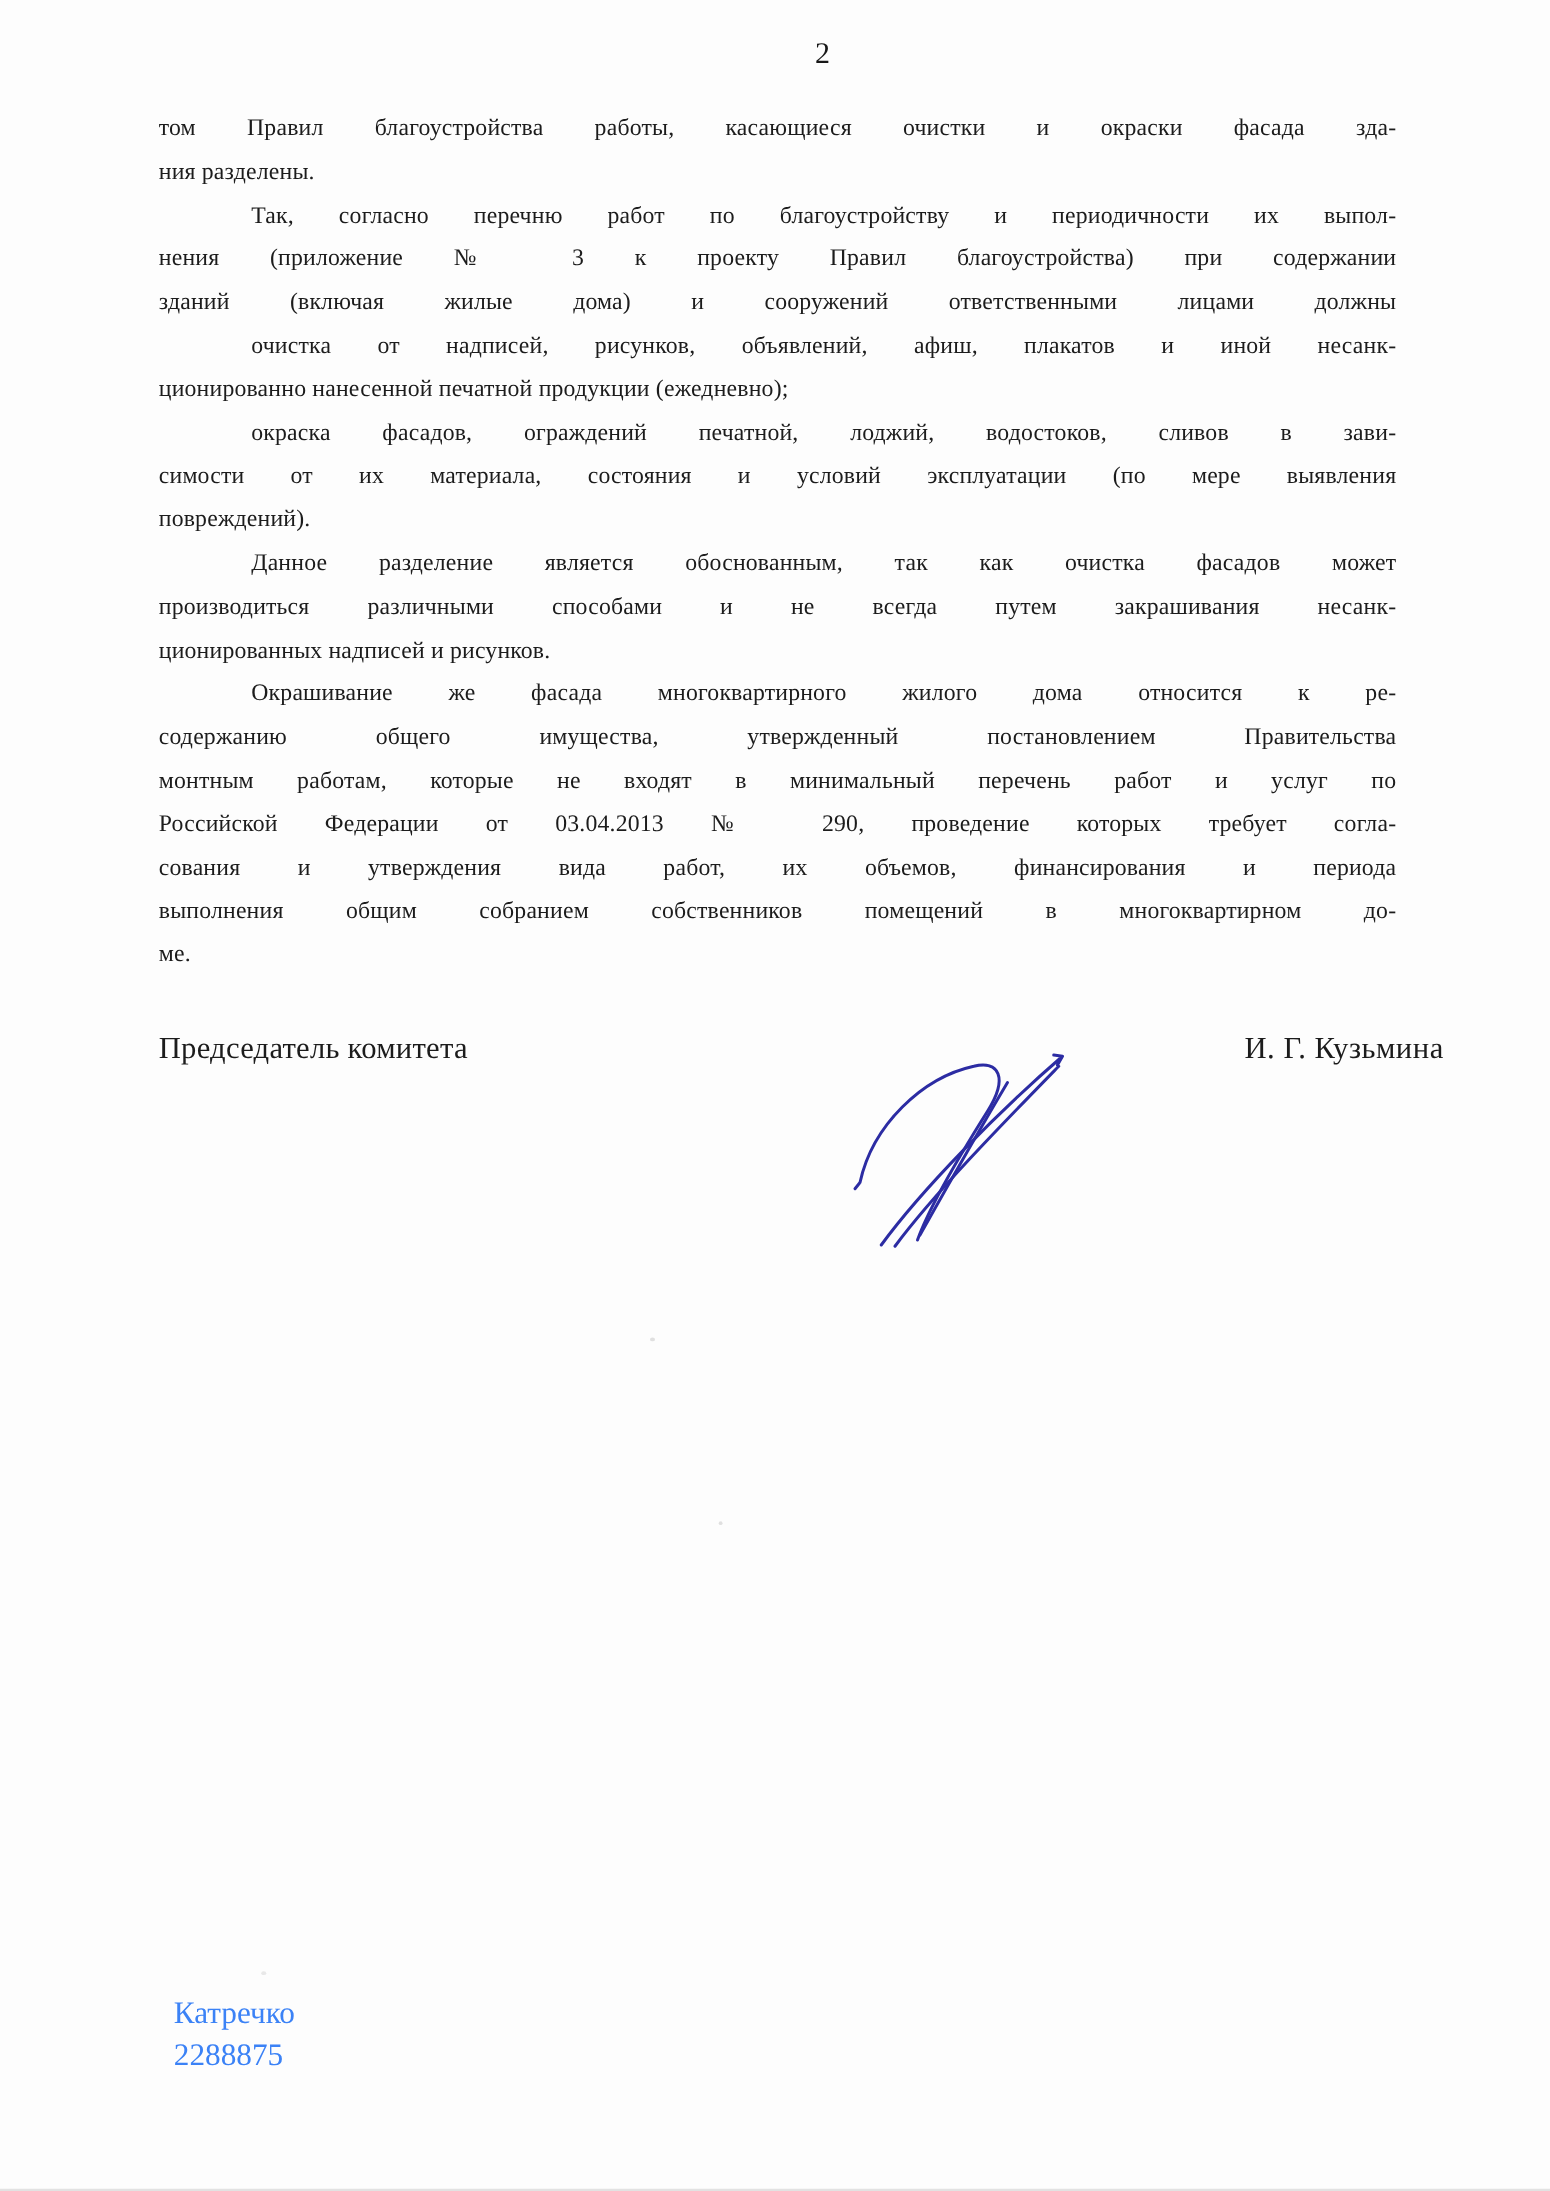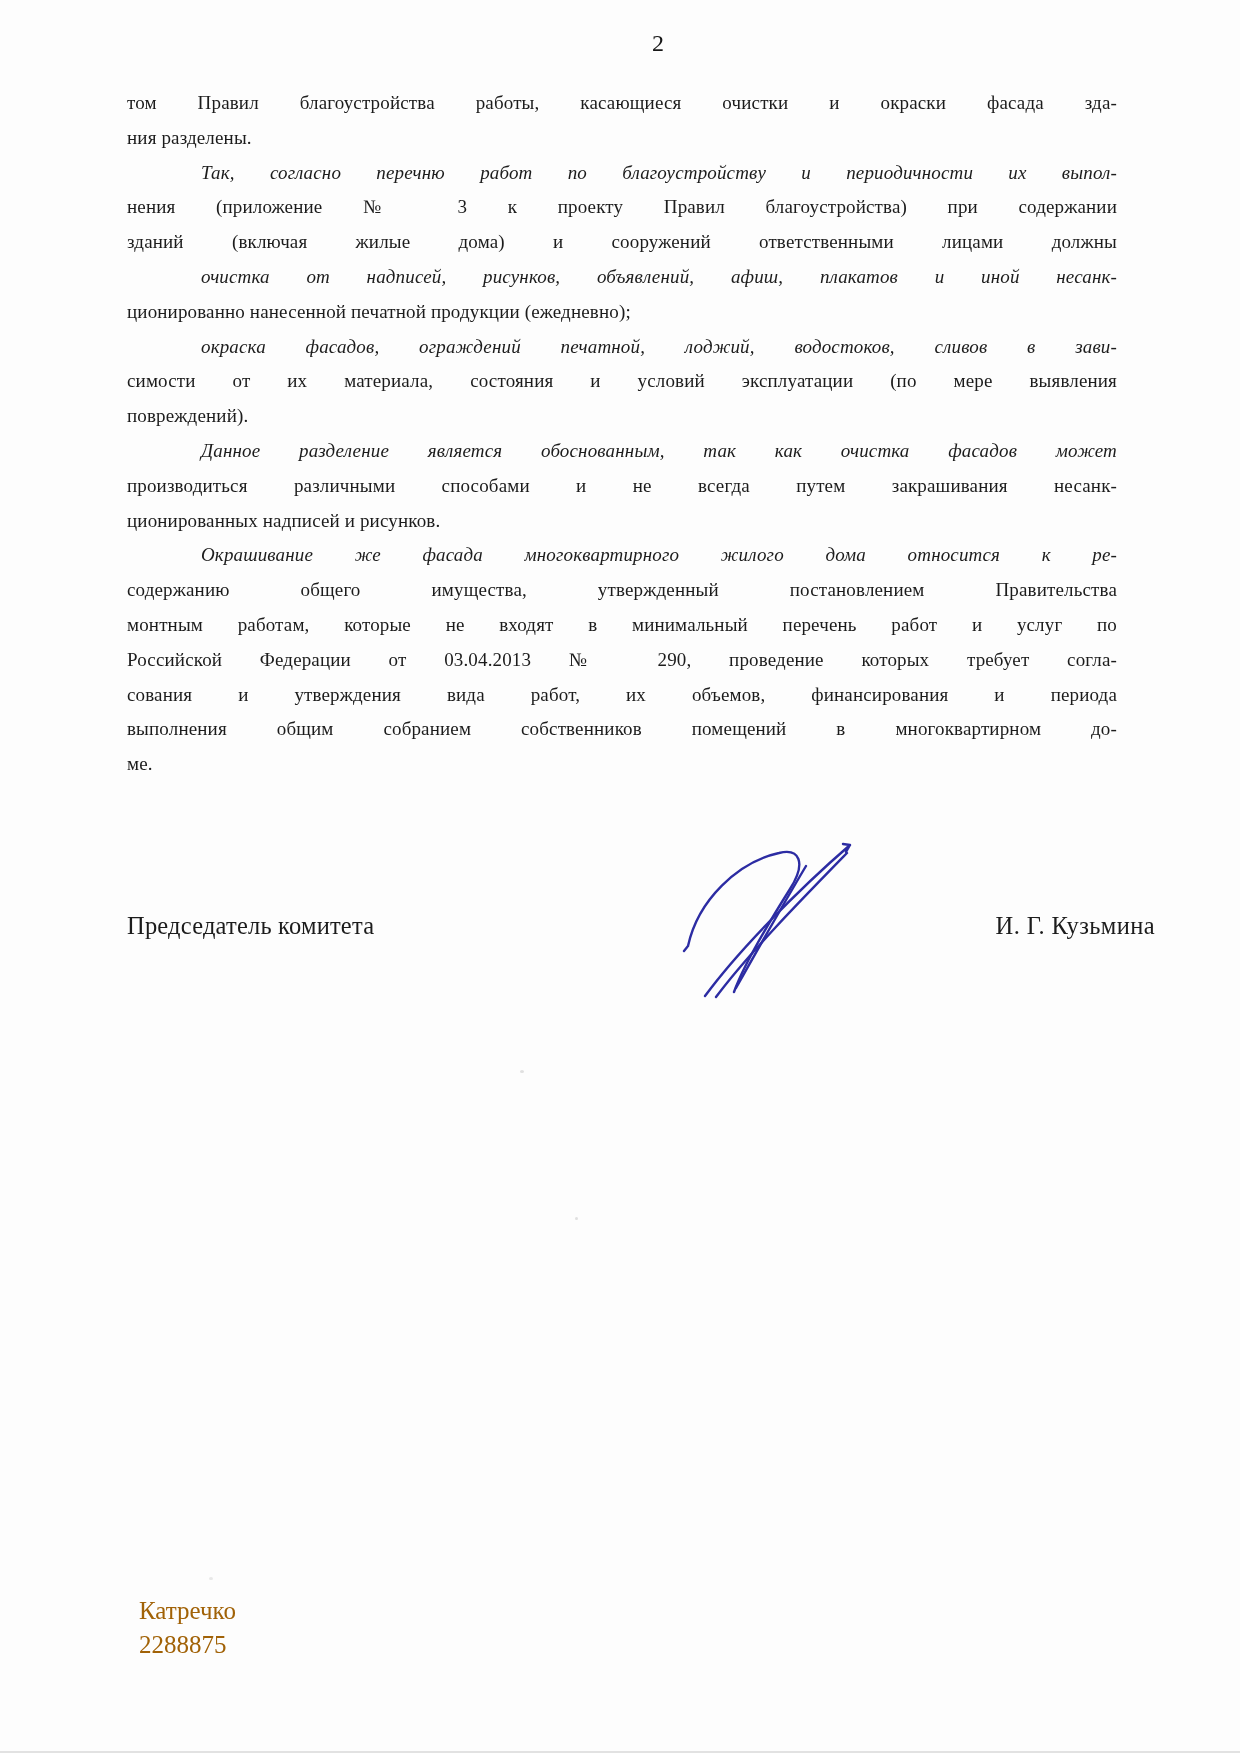--- a/index.html
+++ b/index.html
@@ -33,25 +33,25 @@
     letter-spacing: 0.15px;
   }
   .para { margin: 0; padding: 0; }
   .line {
     text-align: justify;
     text-align-last: justify;
     white-space: normal;
     height: 34.8px;
   }
   .line.last { text-align-last: left; }
-  .line.indent { text-indent: 74px; font-style: italic; }
+  .line.indent { text-indent: 74px; }
 
   .sig-row {
     position: absolute;
-    top: 912px;
+    top: 825px;
     left: 127px;
     width: 1028px;
     font-size: 24.5px;
     display: flex;
     justify-content: space-between;
     align-items: flex-start;
   }
   .sig-title { letter-spacing: 0.2px; }
   .sig-name { letter-spacing: 0.4px; }
 
@@ -69,21 +69,21 @@
     stroke-linecap: round;
     stroke-linejoin: round;
   }
 
   .footer {
     position: absolute;
     left: 139px;
     top: 1594px;
     font-size: 25px;
     line-height: 34px;
-    color: #a16207;
+    color: #3b82f6;
   }
 
   .speck {
     position: absolute;
     background: #c9c9c9;
     border-radius: 50%;
     opacity: 0.55;
   }
   .speck.s1 { left: 520px; top: 1070px; width: 4px; height: 3px; }
   .speck.s2 { left: 575px; top: 1217px; width: 3px; height: 3px; }

